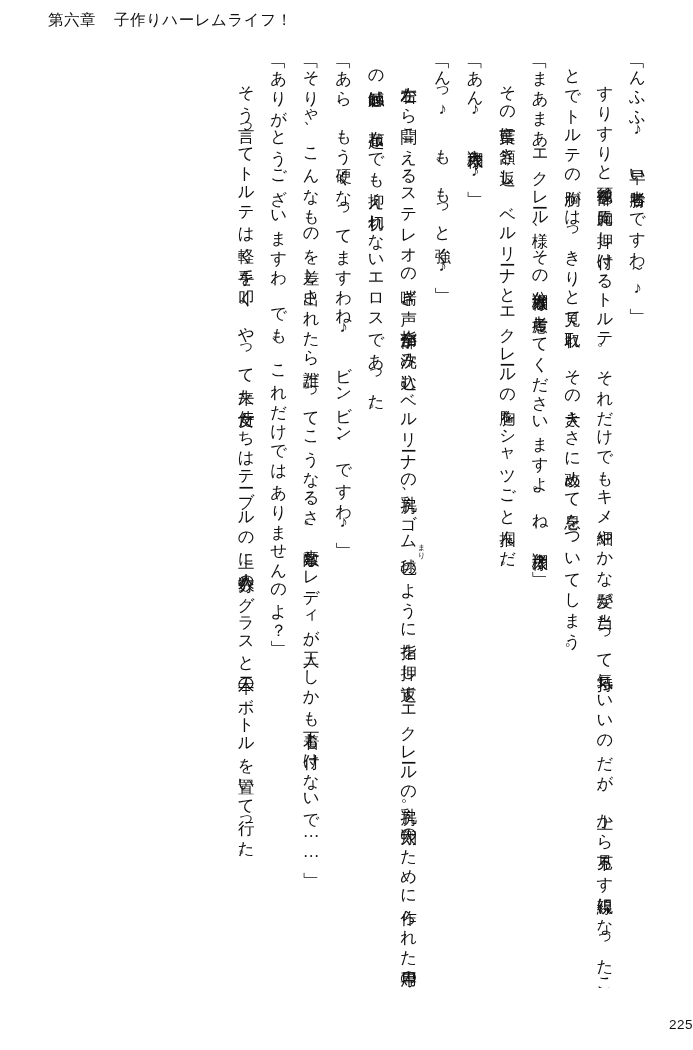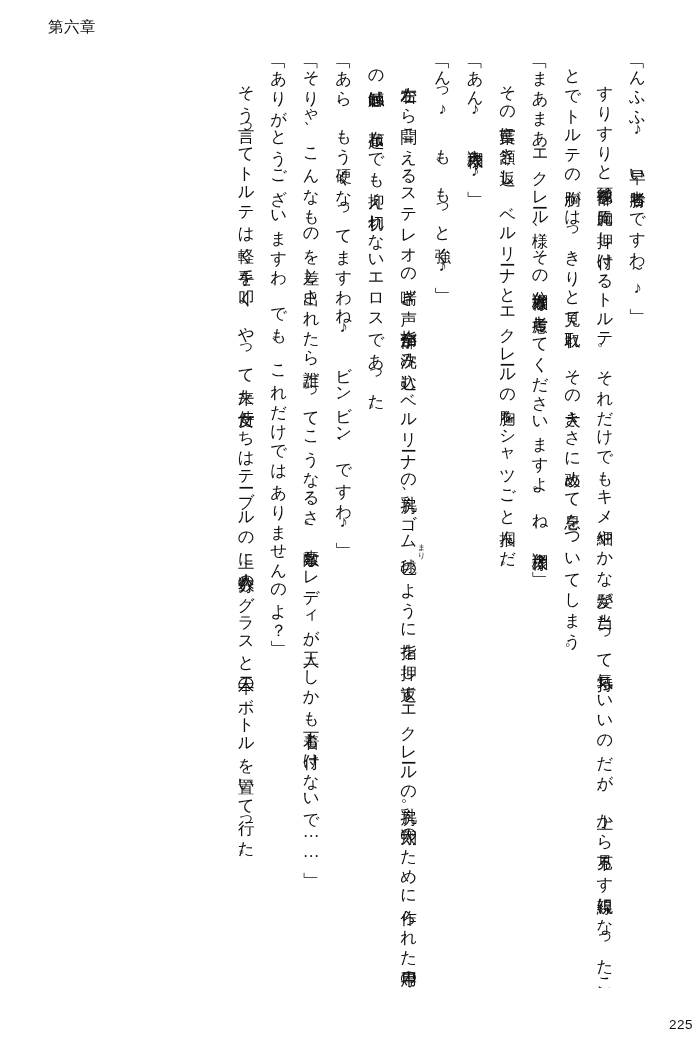--- a/index.html
+++ b/index.html
@@ -22,21 +22,20 @@
   }
 
   
   .header {
     position: absolute;
     top: 10px;
     left: 48px;
     right: 40px;
     height: 34px;
     display: flex;
-    align-items: center;
   }
   .chapter-num {
     font-size: 15.5px;
     letter-spacing: 0.5px;
     white-space: nowrap;
   }
   .chapter-title {
     font-size: 15.5px;
     letter-spacing: 0.5px;
     margin-left: 18px;
@@ -88,20 +87,21 @@
     letter-spacing: 0.5px;
   }
 </style>
 </head>
 <body>
 
 <div class="page">
 
   <div class="header">
     <span class="chapter-num">第六章</span>
+    <span class="chapter-title">子作りハーレムライフ！</span>
   </div>
 
   <div class="body-area">
     <p>「んふふ♪　早い者勝ちですわ～♪」</p>
     <p class="indent">すりすりと後頭部を胸元に押し付けるトルテ。それだけでもキメ細やかな髪が当たって気持ちいいのだが、上から見下ろす視線になったことでトルテの胸がはっきりと見て取れ、その大きさに改めて息をついてしまう。</p>
     <p>「まあまあエクレール様、その分翔太様も考慮してくださいますよ。ね、翔太様？」</p>
     <p class="indent">その言葉に頷き返し、ベルリーナとエクレールの胸をシャツごと掴んだ。</p>
     <p>「あん♪　翔太様ぁ♪」</p>
     <p>「んっ♪　も、もっと強く♪」</p>
     <p class="indent"><span>左右から聞こえるステレオの喘ぎ声。指全部が沈み込むベルリーナの乳房、ゴム<ruby>毬<rt>まり</rt></ruby>のように指を押し返すエクレールの乳房。翔太のために作られた専用の柔胸の感触は、布越しでも抑え切れないエロスであった。</span></p>

